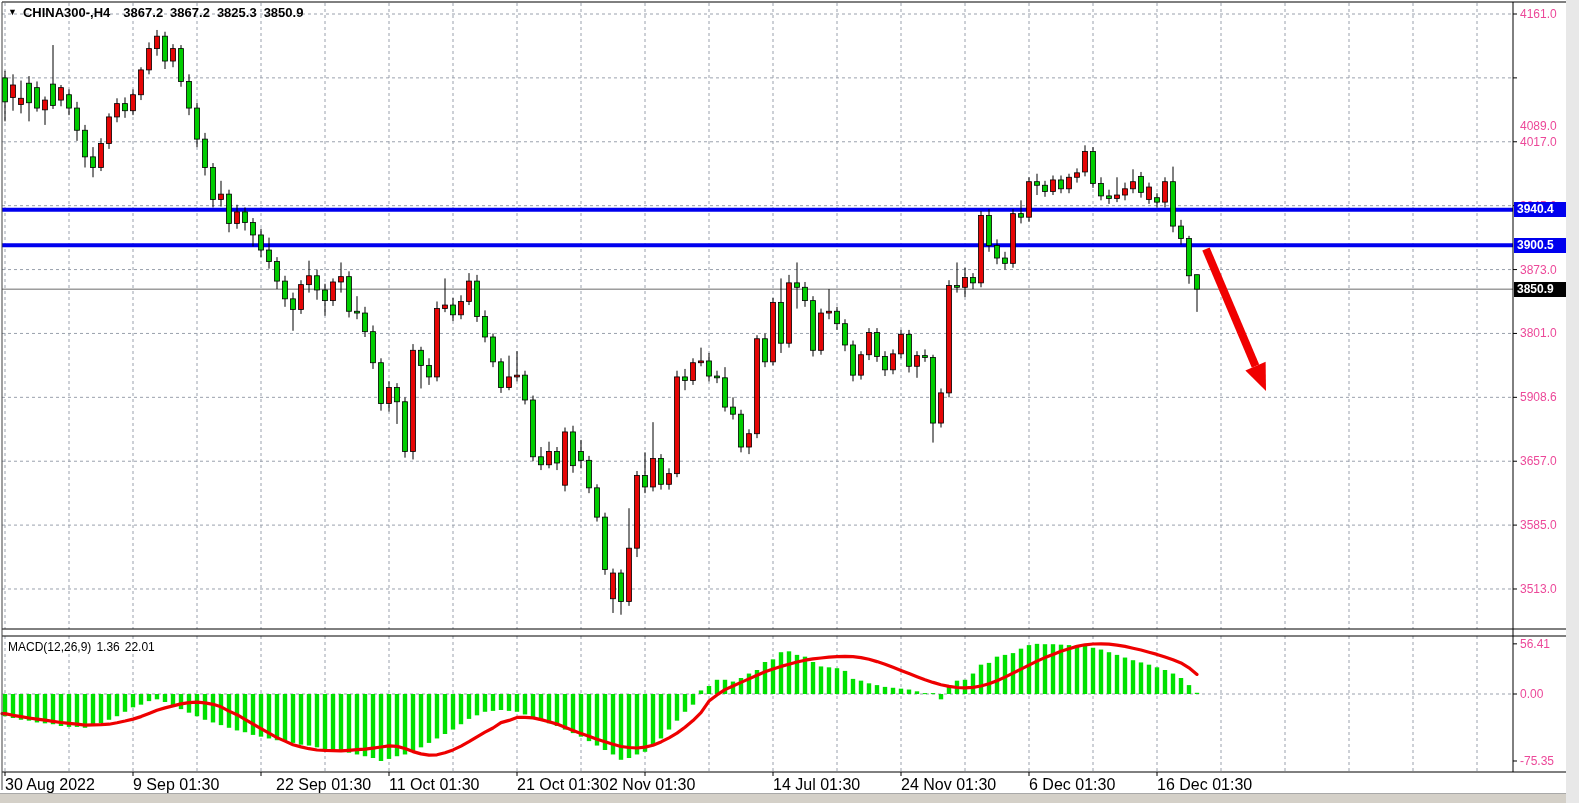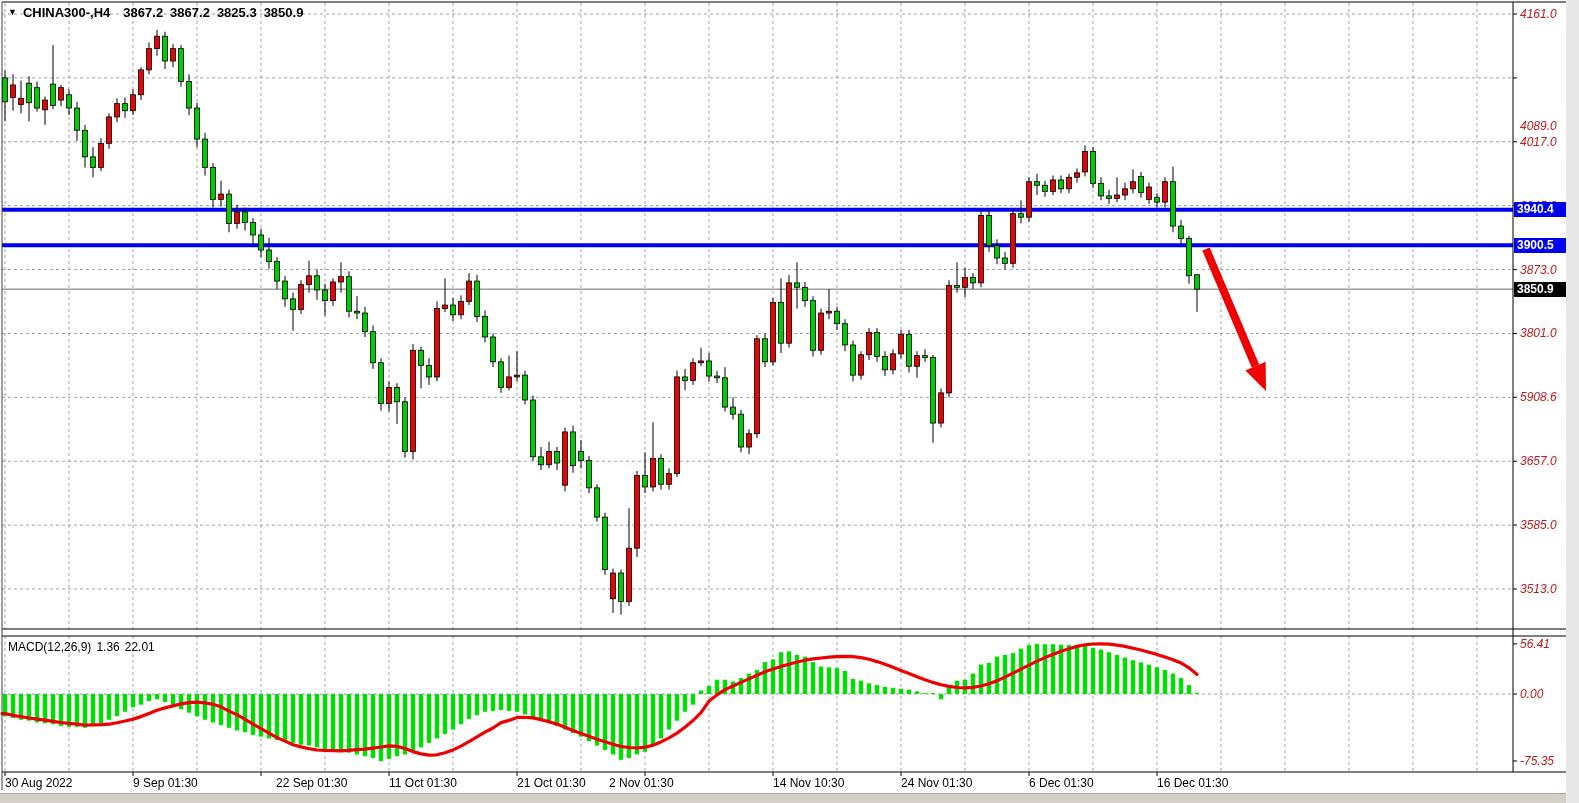--- a/index.html
+++ b/index.html
@@ -6,22 +6,22 @@
   .screen{position:relative;width:1566px;height:803px;background:#ffffff;overflow:hidden;
           font-family:"Liberation Sans","DejaVu Sans",sans-serif;}
   #chart-svg{position:absolute;left:0;top:0;}
   .overlay{position:absolute;white-space:nowrap;color:#000;}
   #symbol-header{left:8px;top:5px;font-size:13px;font-weight:700;}
   #symbol-header .num{margin-left:7px;}
   #symbol-header .first{margin-left:13px;}
   .dd-icon{display:inline-block;font-size:9px;vertical-align:2px;margin-right:6px;}
   #macd-header{left:8px;top:640px;font-size:12px;font-weight:400;}
   #macd-header span{margin-right:5px;}
-  .price-lbl,.macd-lbl{position:absolute;left:1520px;font-size:12px;height:14px;line-height:14px;color:#b91c1c;font-style:italic;}
-  .time-lbl{position:absolute;top:776px;font-size:12px;color:#000;}
+  .price-lbl,.macd-lbl{position:absolute;left:1520px;font-size:12px;height:14px;line-height:14px;color:#ec4899;}
+  .time-lbl{position:absolute;top:776px;font-size:16px;color:#000;}
   .badge{position:absolute;left:1514px;width:64px;height:15px;line-height:15px;
          font-size:12px;font-weight:700;color:#fff;padding-left:3px;}
   #bottom-strip{position:absolute;left:0;top:793px;width:1579px;height:10px;
                 background:#d4d0c8;border-top:1px solid #a9a9a9;}
 </style>
 </head>
 <body>
 
 <div class="screen">
   <svg id="chart-svg" width="1579" height="793">
@@ -596,21 +596,21 @@
       <div class="macd-lbl" style="top: 687px;">0.00</div>
       <div class="macd-lbl" style="top: 753.986px;">-75.35</div>
     </div>
   <div id="time-axis">
       <div class="time-lbl" style="left: 5px;">30 Aug 2022</div>
       <div class="time-lbl" style="left: 133px;">9 Sep 01:30</div>
       <div class="time-lbl" style="left: 261px; margin-left: 15px;">22 Sep 01:30</div>
       <div class="time-lbl" style="left: 389px;">11 Oct 01:30</div>
       <div class="time-lbl" style="left: 517px;">21 Oct 01:30</div>
       <div class="time-lbl" style="left: 609px; text-align: right;">2 Nov 01:30</div>
-      <div class="time-lbl" style="left: 773px;">14 Nov 10:30</div>
+      <div class="time-lbl" style="left: 773px;">14 Jul 01:30</div>
       <div class="time-lbl" style="left: 901px;">24 Nov 01:30</div>
       <div class="time-lbl" style="left: 1029px;">6 Dec 01:30</div>
       <div class="time-lbl" style="left: 1157px;">16 Dec 01:30</div>
     </div>
   <div id="badges">
       <div class="badge" style="top: 202.247px; background: rgb(0, 0, 238); color: rgb(255, 255, 255);">3940.4</div>
       <div class="badge" style="top: 237.652px; background: rgb(0, 0, 238); color: rgb(255, 255, 255);">3900.5</div>
       <div class="badge" style="top: 281.664px; background: rgb(0, 0, 0); color: rgb(255, 255, 255);">3850.9</div>
     </div>
 

